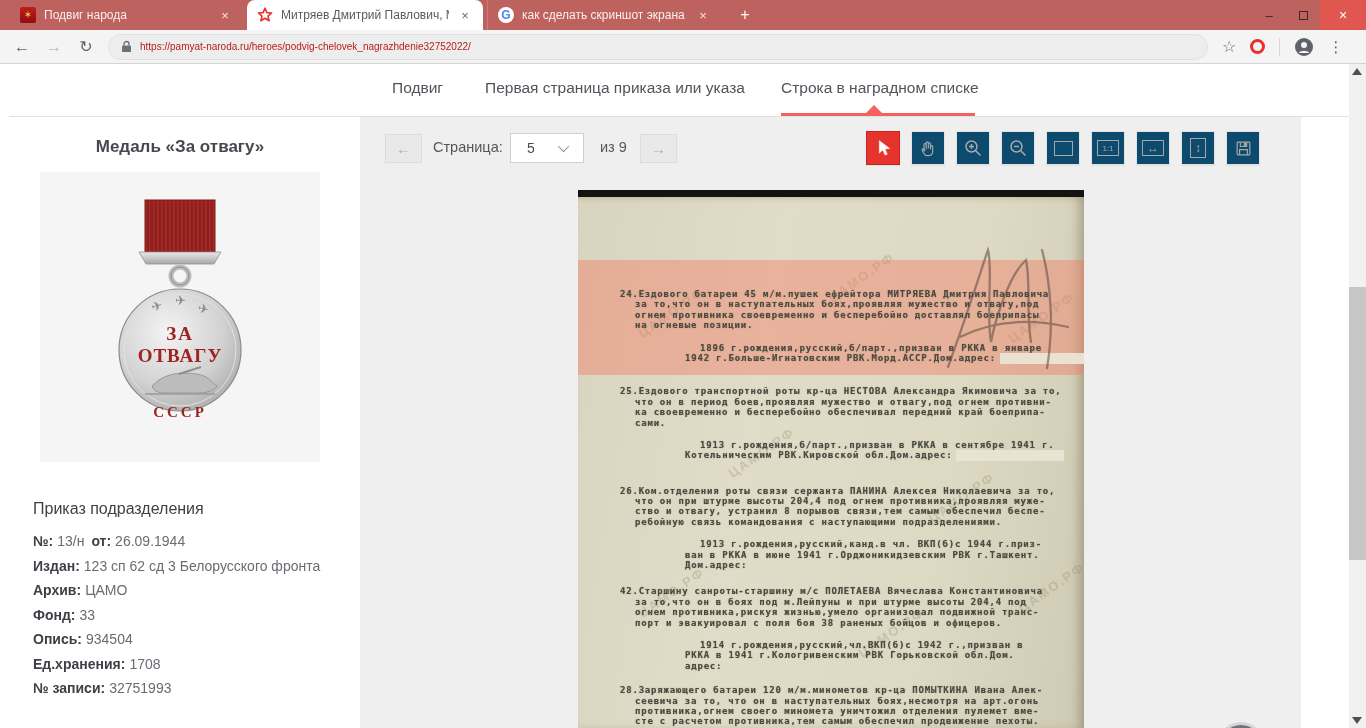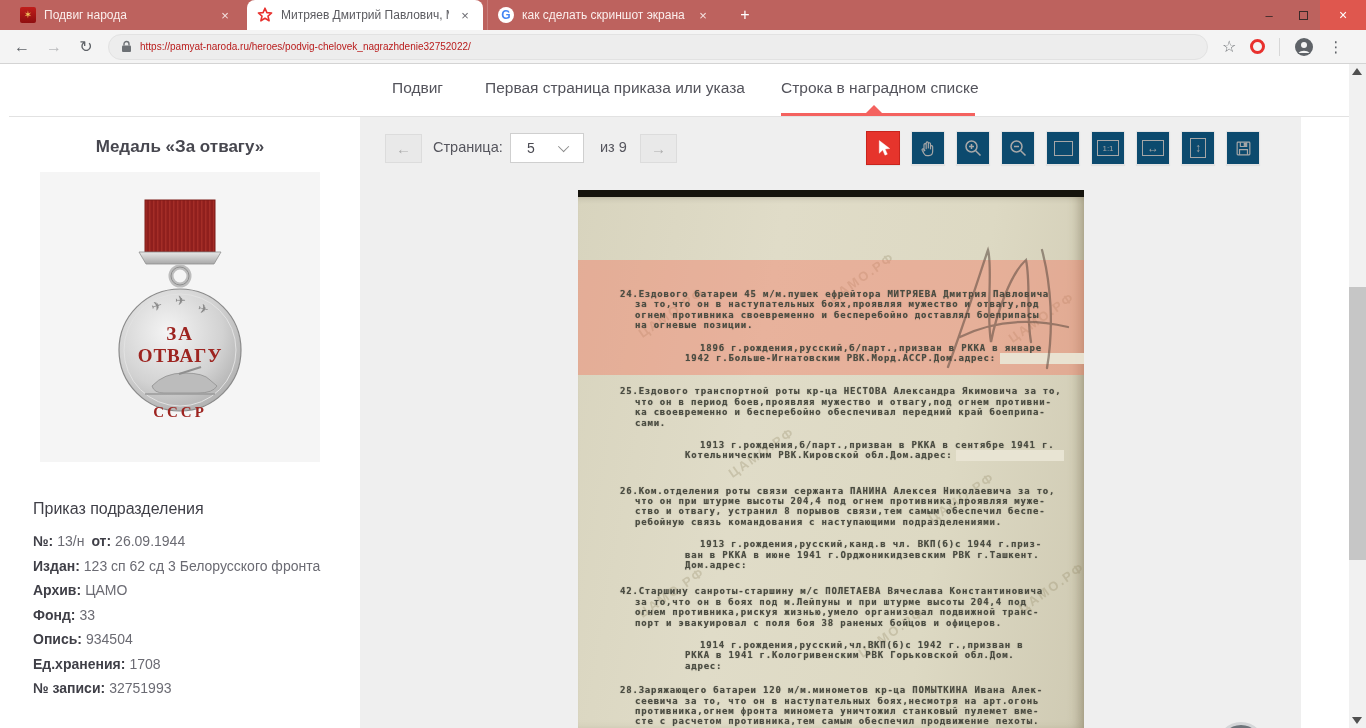--- a/index.html
+++ b/index.html
@@ -352,21 +352,21 @@
             <div class="birth">
               <div class="bb first">1914 г.рождения,русский,чл.ВКП(б)с 1942 г.,призван в</div>
               <div class="bb">РККА в 1941 г.Кологривенским РВК Горьковской обл.Дом.</div>
               <div class="bb">адрес:</div>
             </div>
           </div>
           <div class="entry">
             <div class="body">
               <div class="bl first">28.Заряжающего батареи 120 м/м.минометов кр-ца ПОМЫТКИНА Ивана Алек-</div>
               <div class="bl">сеевича за то, что он в наступательных боях,несмотря на арт.огонь</div>
-              <div class="bl">противника,огнем фронта миномета уничтожил станковый пулемет вме-</div>
+              <div class="bl">противника,огнем своего миномета уничтожил отделения пулемет вме-</div>
               <div class="bl">сте с расчетом противника,тем самым обеспечил продвижение пехоты.</div>
             </div>
             <div class="birth">
               <div class="bb first">1909 г. рождения,русский,б/парт.,призван в РККА в авг-</div>
             </div>
           </div>
         </div>
       <svg class="sig" width="150" height="135" viewBox="0 0 150 135">
         <path d="M18 125 C38 70 52 25 58 8 C63 26 56 72 61 100 C66 74 80 32 96 18 C101 42 96 72 101 100 M112 8 C121 42 124 85 117 126 M30 95 C60 80 95 75 138 85" fill="none" stroke="#5c4a40" stroke-width="2.3" stroke-linecap="round"></path>
       </svg>

